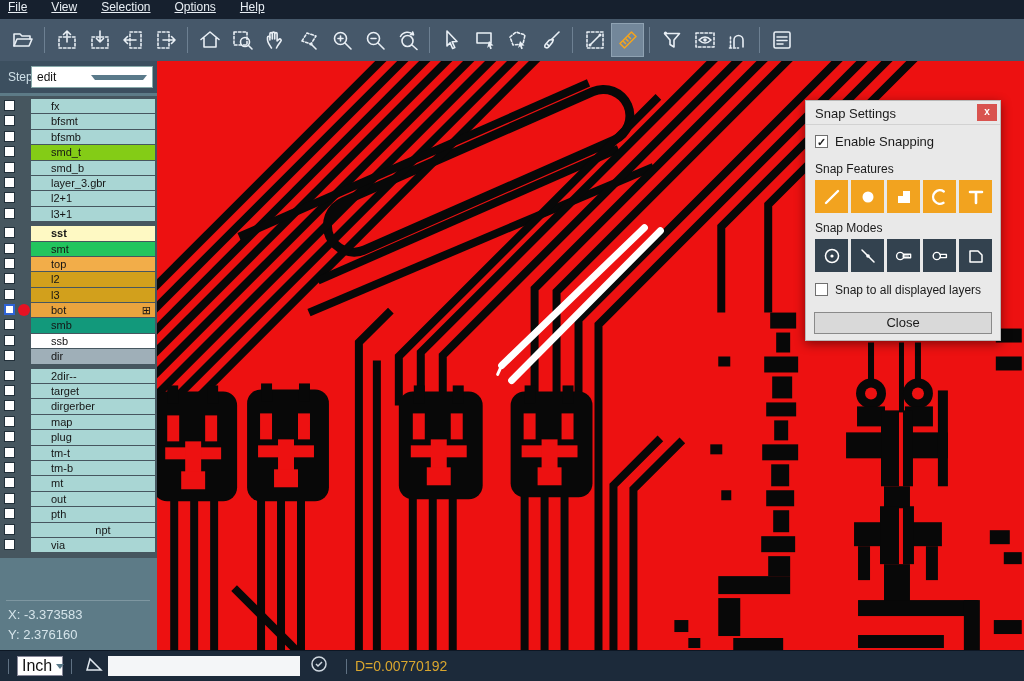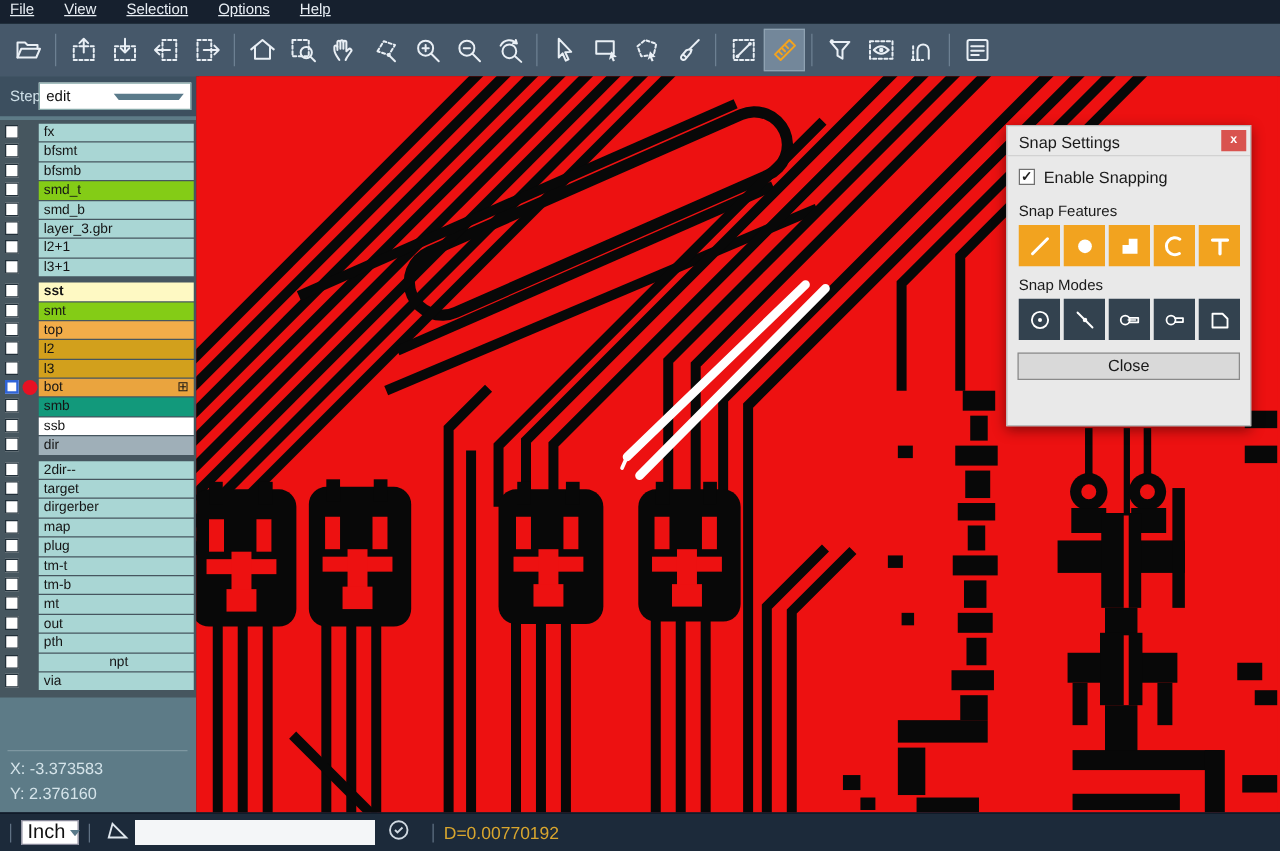--- a/index.html
+++ b/index.html
@@ -24,21 +24,21 @@
   #step-select { position:absolute; left:31px; top:5px; width:122px; height:22px; background:#fff; border:1px solid #8aa; display:flex; align-items:center; }
   #step-select span { font-size:12px; color:#111; margin-left:5px; flex:1; }
   .chev { width:0; height:0; border-left:4px solid transparent; border-right:4px solid transparent; border-top:5px solid #5a7a8a; margin-right:5px; }
   #layerlist { position:absolute; left:0; top:35px; width:157px; height:462px; background:#46565f; padding-top:3px; }
   .lrow { position:relative; height:14.4px; margin-bottom:1px; }
   .lrow.sep { margin-top:5px; }
   .cbx { position:absolute; left:4px; top:1px; width:11px; height:11px; background:#fff; border:1.5px solid #22303a; }
   .lrow.active .cbx { border:2px solid #2f64d8; }
   .dot { display:none; position:absolute; left:18px; top:1px; width:12px; height:12px; border-radius:50%; background:#e81123; }
   .lrow.active .dot { display:block; }
-  .llabel { position:absolute; left:31px; top:0; width:124px; height:14.4px; font-size:11px; line-height:14px; color:#151515; padding-left:4px; overflow:hidden; }
+  .llabel { position:absolute; left:31px; top:0; width:124px; height:14.4px; font-size:11px; line-height:14px; color:#151515; padding-left:20px; overflow:hidden; }
   .lgrid { display:none; position:absolute; right:6px; top:0; font-size:11px; line-height:14px; color:#151515; }
   .lrow.show .lgrid, .lgrid.show { display:block; }
   #sidebar-bottom { position:absolute; left:0; top:497px; width:157px; height:92px; }
   #coord-divider { position:absolute; left:6px; top:42px; width:144px; height:1px; background:#7e97a1; }
   .coord { position:absolute; left:8px; color:#d5e4ea; font-size:13px; }
   #coord-x { top:49px; } #coord-y { top:69px; }
 
   
   #canvas { position:absolute; left:157px; top:61px; width:867px; height:589px; background:#ed1111; }
   #canvas svg { display:block; }
@@ -302,21 +302,21 @@
         <div class="lrow sep">
           <span class="cbx"></span>
 
           <span class="llabel" style="background: #fef9c3; font-weight: bold;">sst</span>
 
         </div>
 
         <div class="lrow">
           <span class="cbx"></span>
 
-          <span class="llabel" style="background: #84cc16;">smt</span>
+          <span class="llabel" style="background: #22c55e;">smt</span>
 
         </div>
 
         <div class="lrow">
           <span class="cbx"></span>
 
           <span class="llabel" style="background: rgb(242, 173, 73);">top</span>
 
         </div>
 
@@ -673,20 +673,24 @@
             <circle cx="6.8" cy="10" r="3.6"></circle>
             <path d="M10 8.4h6.4v3.2H10"></path>
           </svg>
         </div>
       <div class="snap-btn mode">
           <svg width="20" height="20" viewBox="0 0 20 20" style="stroke-width:1.5">
             <path d="M4 16V5h8l4 4v7z"></path>
           </svg>
         </div>
     </div>
+    <div class="snap-row" id="snap-small-row">
+      <span class="dlg-cbx"></span>
+      <span class="dlg-cbx-label">Snap to all displayed layers</span>
+    </div>
     <div id="snap-close-btn">Close</div>
   </div>
 
   <div id="statusbar">
     <div class="sdiv"></div>
     <div id="unit-select">
       <span>Inch</span>
       <span class="chev"></span>
     </div>
     <div class="sdiv"></div>

